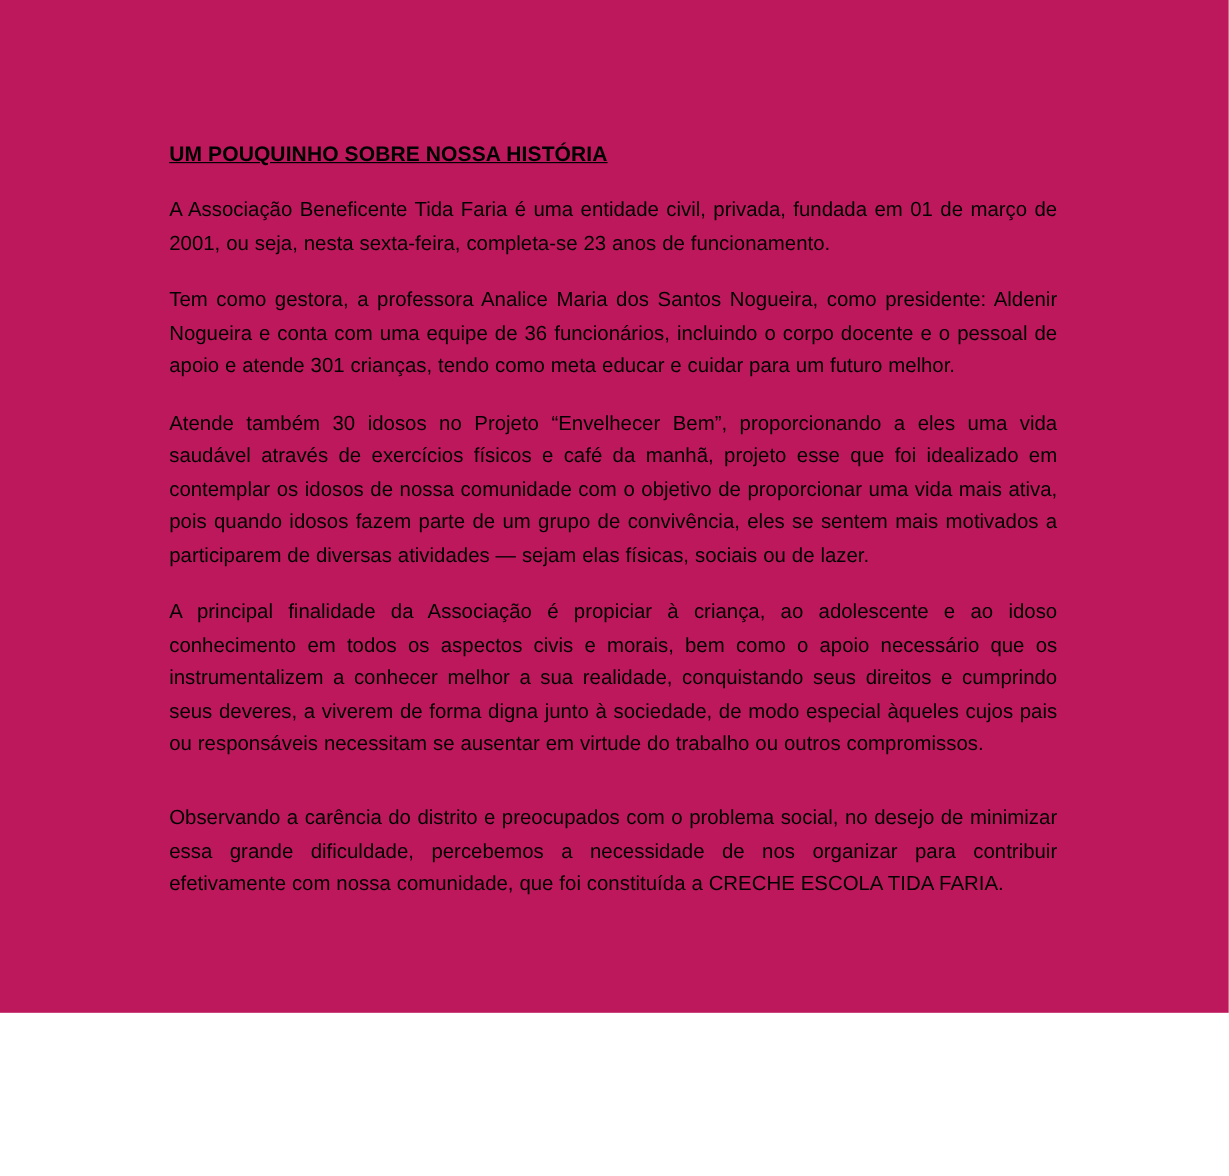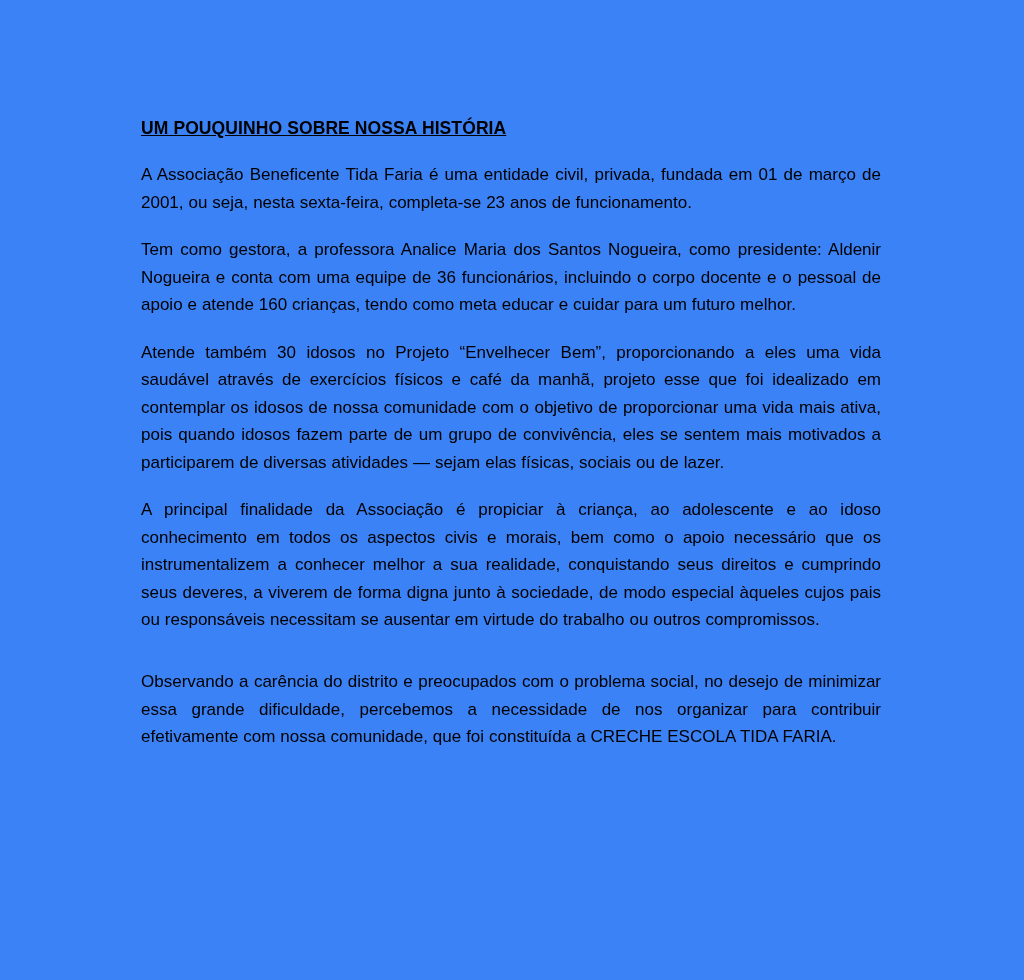--- a/index.html
+++ b/index.html
@@ -10,22 +10,22 @@
   body {
     width: 1024px;
     height: 980px;
     font-family: "Liberation Sans", sans-serif;
     color: #000000;
     overflow: hidden;
   }
   .page {
     position: relative;
     width: 1024px;
-    height: 980px;
-    background: #3b82f6;
+    height: 844px;
+    background: #be185d;
     box-sizing: border-box;
     padding: 118px 143px 0 141px;
   }
   .doc-title {
     font-size: 17.5px;
     font-weight: bold;
     text-decoration: underline;
     letter-spacing: 0.1px;
     margin: 0 0 22px 0;
     line-height: 1.2;
@@ -42,17 +42,17 @@
     margin-bottom: 0;
     margin-top: 34px;
   }
 </style>
 </head>
 <body>
 
 <div class="page">
   <h1 class="doc-title">UM POUQUINHO SOBRE NOSSA HISTÓRIA</h1>
   <p class="para">A Associação Beneficente Tida Faria é uma entidade civil, privada, fundada em 01 de março de 2001, ou seja, nesta sexta-feira, completa-se 23 anos de funcionamento.</p>
-  <p class="para">Tem como gestora, a professora Analice Maria dos Santos Nogueira, como presidente: Aldenir Nogueira e conta com uma equipe de 36 funcionários, incluindo o corpo docente e o pessoal de apoio e atende 160 crianças, tendo como meta educar e cuidar para um futuro melhor.</p>
+  <p class="para">Tem como gestora, a professora Analice Maria dos Santos Nogueira, como presidente: Aldenir Nogueira e conta com uma equipe de 36 funcionários, incluindo o corpo docente e o pessoal de apoio e atende 301 crianças, tendo como meta educar e cuidar para um futuro melhor.</p>
   <p class="para">Atende também 30 idosos no Projeto “Envelhecer Bem”, proporcionando a eles uma vida saudável através de exercícios físicos e café da manhã, projeto esse que foi idealizado em contemplar os idosos de nossa comunidade com o objetivo de proporcionar uma vida mais ativa, pois quando idosos fazem parte de um grupo de convivência, eles se sentem mais motivados a participarem de diversas atividades — sejam elas físicas, sociais ou de lazer.</p>
   <p class="para">A principal finalidade da Associação é propiciar à criança, ao adolescente e ao idoso conhecimento em todos os aspectos civis e morais, bem como o apoio necessário que os instrumentalizem a conhecer melhor a sua realidade, conquistando seus direitos e cumprindo seus deveres, a viverem de forma digna junto à sociedade, de modo especial àqueles cujos pais ou responsáveis necessitam se ausentar em virtude do trabalho ou outros compromissos.</p>
   <p class="para">Observando a carência do distrito e preocupados com o problema social, no desejo de minimizar essa grande dificuldade, percebemos a necessidade de nos organizar para contribuir efetivamente com nossa comunidade, que foi constituída a CRECHE ESCOLA TIDA FARIA.</p>
 </div>
 
 </body></html>

